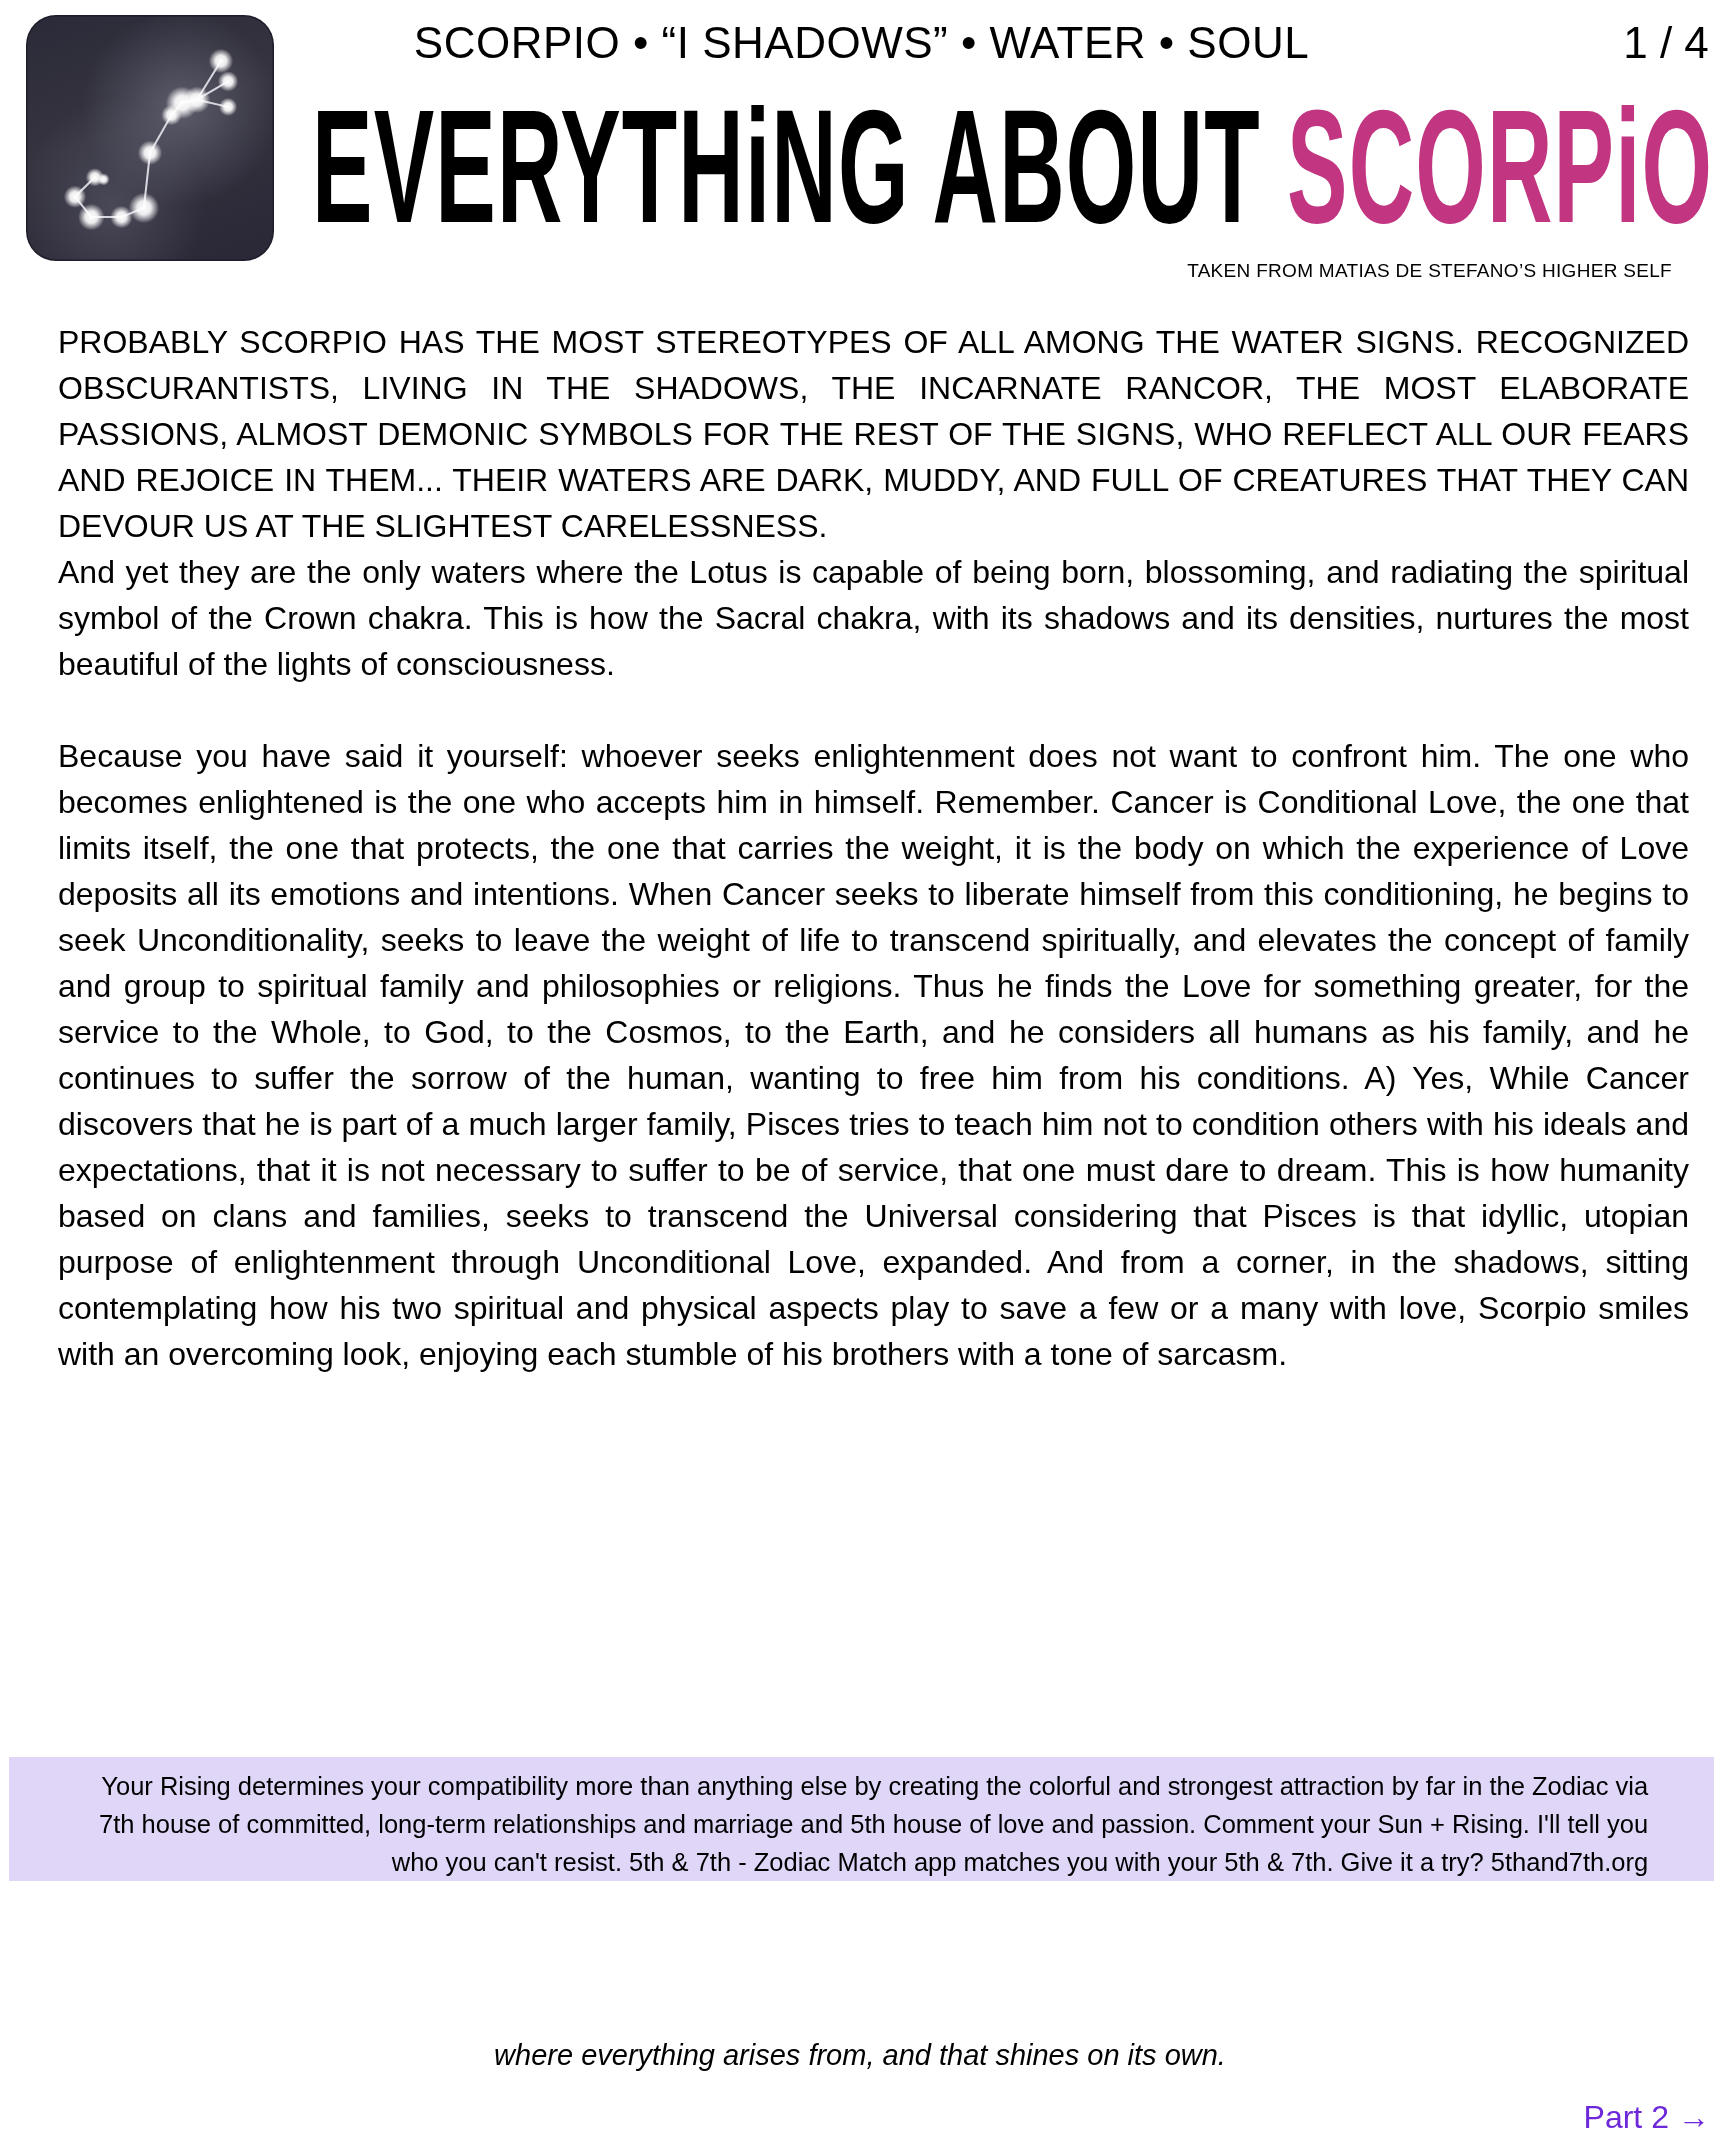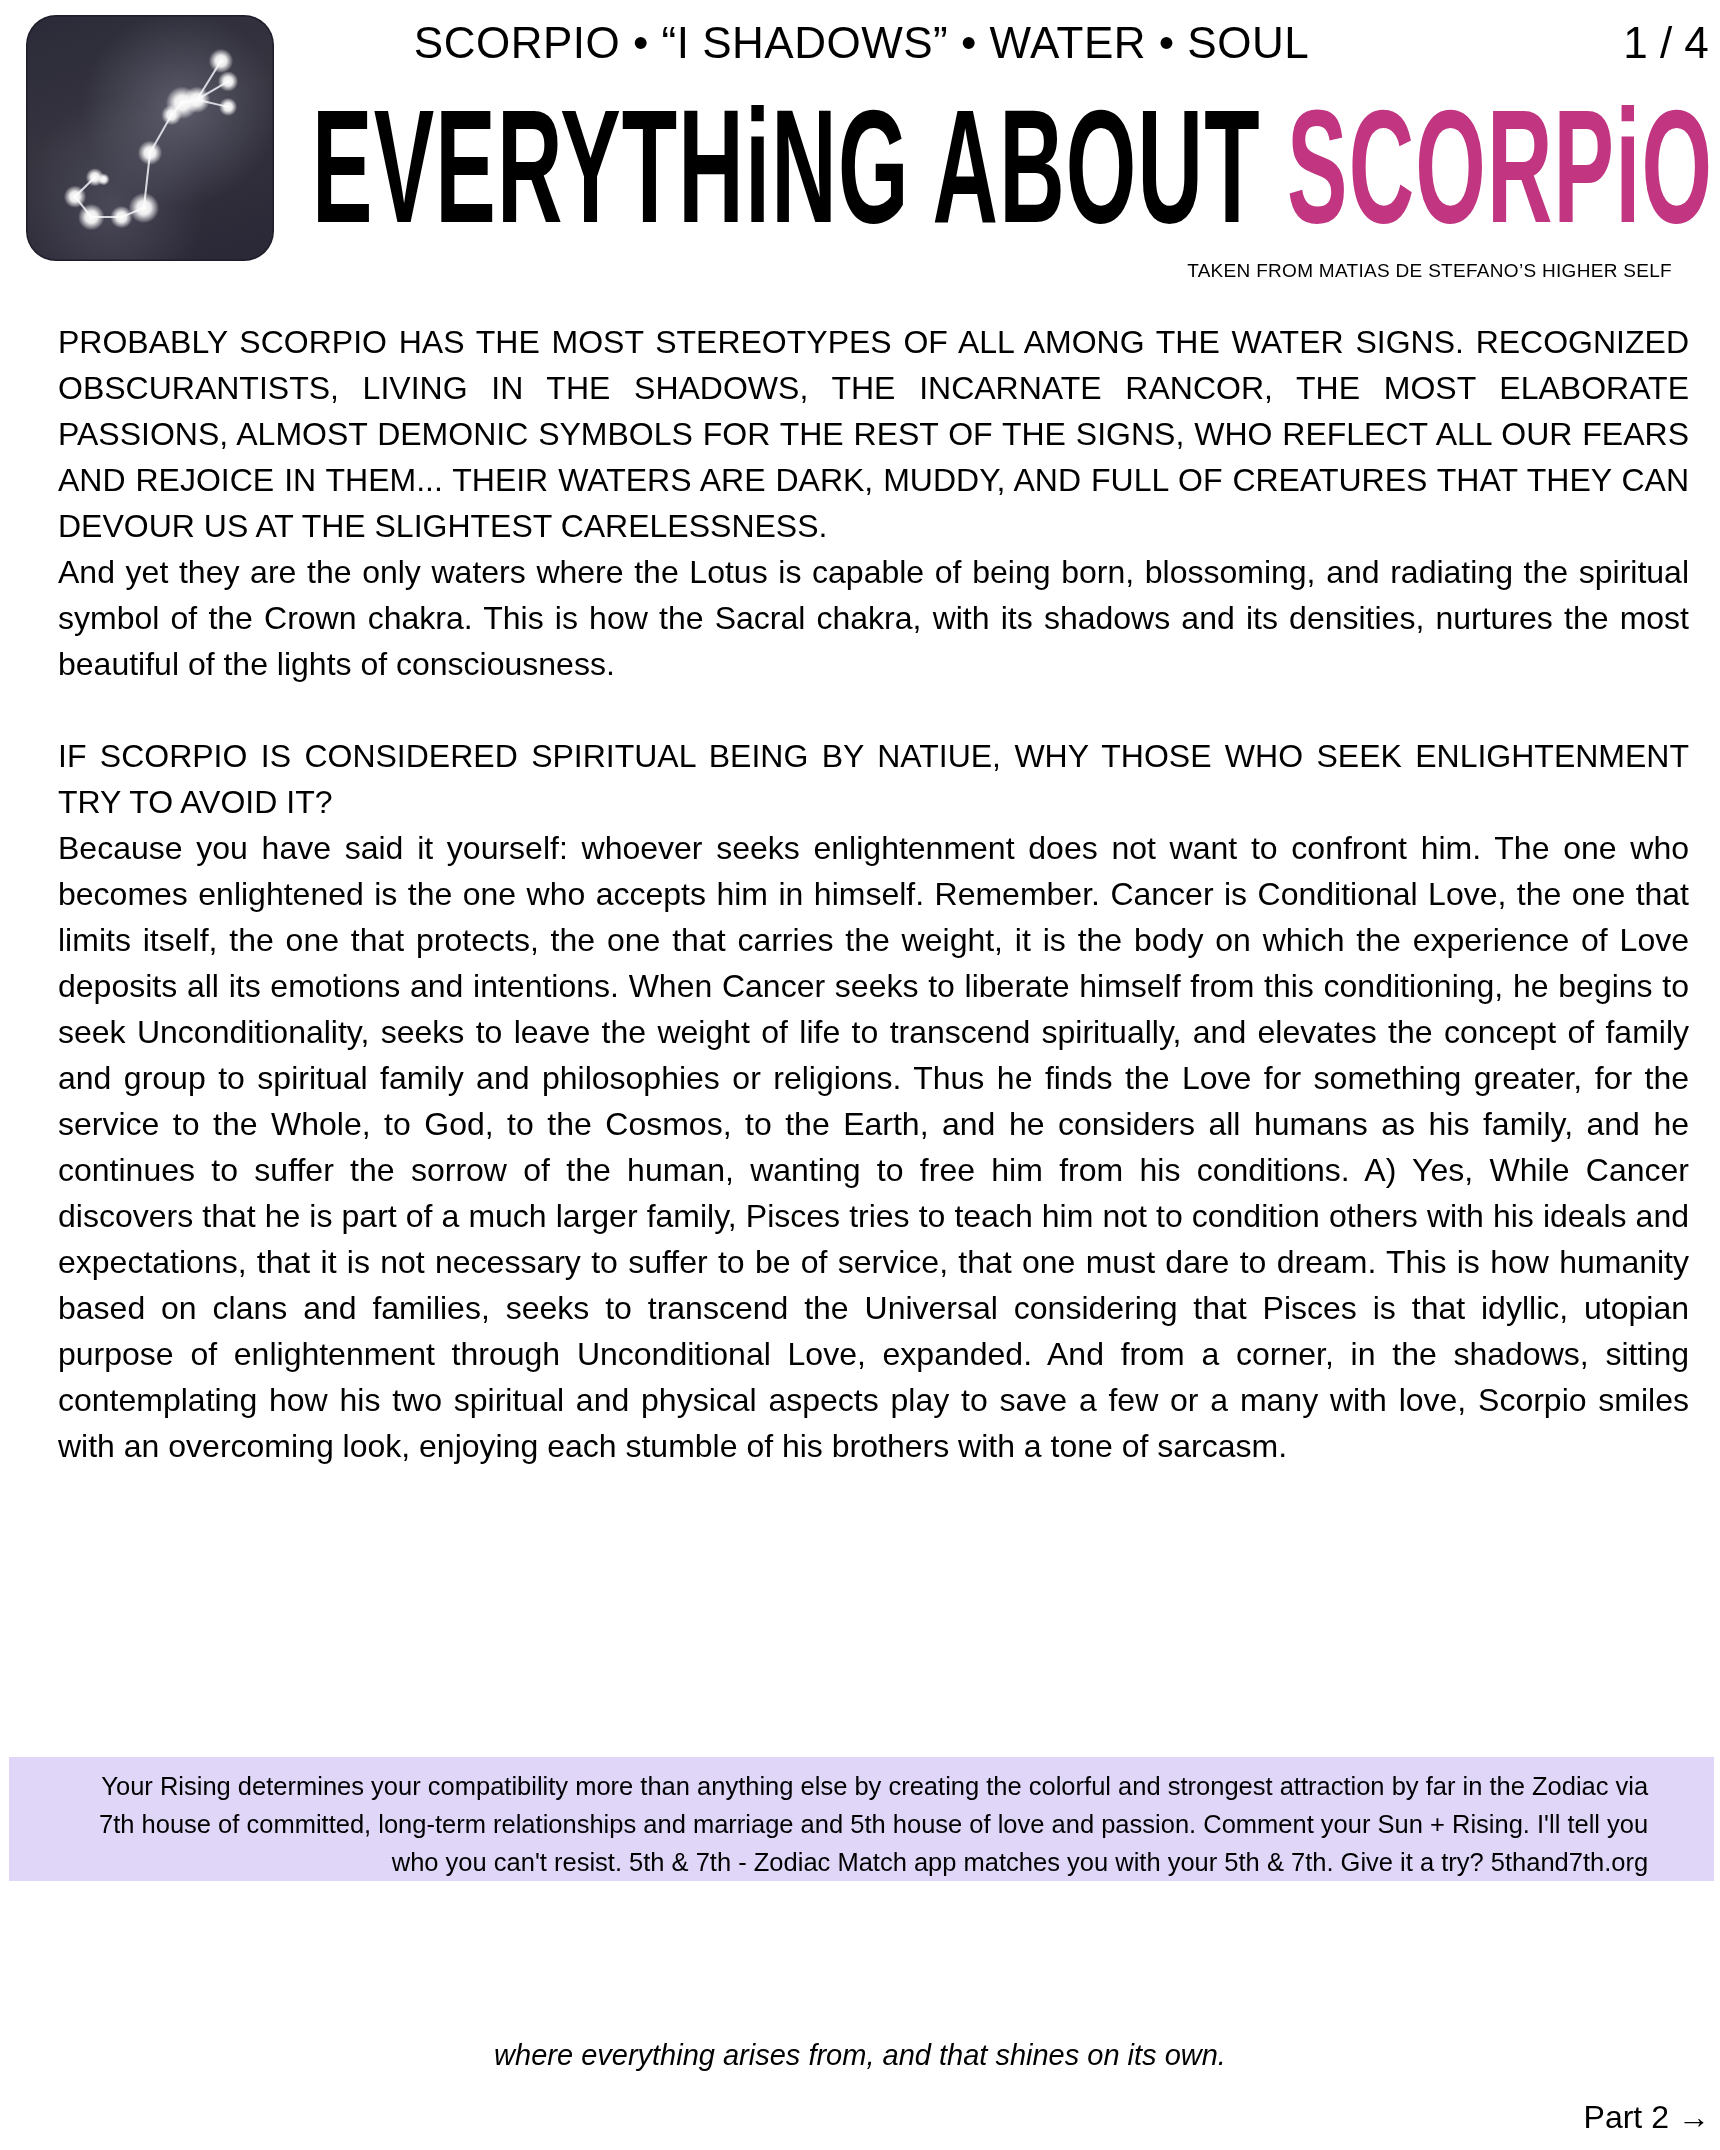--- a/index.html
+++ b/index.html
@@ -112,21 +112,21 @@
   }
   .did-you-know p { margin: 0; }
 
   .next-link {
     position: absolute;
     top: 2097px;
     right: 10.2px;
     font-size: 32px;
     line-height: 41px;
     cursor: pointer;
-    color: #000000;
+    color: #6d28d9;
     text-decoration: none;
   }
 </style>
 </head>
 <body>
 
 <div class="logo">
   <svg viewBox="0 0 486 482" xmlns="http://www.w3.org/2000/svg">
     <defs>
       <radialGradient id="glow" cx="50%" cy="50%" r="50%">
@@ -165,21 +165,20 @@
 <h1 class="title" style="margin:0;">
   <span>EVERYTHiNG ABOUT </span><span class="accent">SCORPiO</span>
 </h1>
 
 <div class="credit">TAKEN FROM MATIAS DE STEFANO’S HIGHER SELF</div>
 
 <div class="body-text">
   <p>PROBABLY SCORPIO HAS THE MOST STEREOTYPES OF ALL AMONG THE WATER SIGNS. RECOGNIZED OBSCURANTISTS, LIVING IN THE SHADOWS, THE INCARNATE RANCOR, THE MOST ELABORATE PASSIONS, ALMOST DEMONIC SYMBOLS FOR THE REST OF THE SIGNS, WHO REFLECT ALL OUR FEARS AND REJOICE IN THEM... THEIR WATERS ARE DARK, MUDDY, AND FULL OF CREATURES THAT THEY CAN DEVOUR US AT THE SLIGHTEST CARELESSNESS.</p>
   <p>And yet they are the only waters where the Lotus is capable of being born, blossoming, and radiating the spiritual symbol of the Crown chakra. This is how the Sacral chakra, with its shadows and its densities, nurtures the most beautiful of the lights of consciousness.</p>
   <div class="gap"></div>
-  <p>IF SCORPIO IS CONSIDERED SPIRITUAL BEING BY NATIUE, WHY THOSE WHO SEEK ENLIGHTENMENT TRY TO AVOID IT?</p>
   <p>Because you have said it yourself: whoever seeks enlightenment does not want to confront him. The one who becomes enlightened is the one who accepts him in himself. Remember. Cancer is Conditional Love, the one that limits itself, the one that protects, the one that carries the weight, it is the body on which the experience of Love deposits all its emotions and intentions. When Cancer seeks to liberate himself from this conditioning, he begins to seek Unconditionality, seeks to leave the weight of life to transcend spiritually, and elevates the concept of family and group to spiritual family and philosophies or religions. Thus he finds the Love for something greater, for the service to the Whole, to God, to the Cosmos, to the Earth, and he considers all humans as his family, and he continues to suffer the sorrow of the human, wanting to free him from his conditions. A) Yes, While Cancer discovers that he is part of a much larger family, Pisces tries to teach him not to condition others with his ideals and expectations, that it is not necessary to suffer to be of service, that one must dare to dream. This is how humanity based on clans and families, seeks to transcend the Universal considering that Pisces is that idyllic, utopian purpose of enlightenment through Unconditional Love, expanded. And from a corner, in the shadows, sitting contemplating how his two spiritual and physical aspects play to save a few or a many with love, Scorpio smiles with an overcoming look, enjoying each stumble of his brothers with a tone of sarcasm.</p>
 </div>
 
 <div class="banner">
   <span>Your Rising determines your compatibility more than anything else by creating the colorful and strongest attraction by far in the Zodiac via 7th house of committed, long-term relationships and marriage and 5th house of love and passion. Comment your Sun + Rising. I'll tell you who you can't resist. 5th &amp; 7th - Zodiac Match app matches you with your 5th &amp; 7th. Give it a try? 5thand7th.org</span>
 </div>
 
 <div class="did-you-know">
   <p>where everything arises from, and that shines on its own.</p>
 </div>

